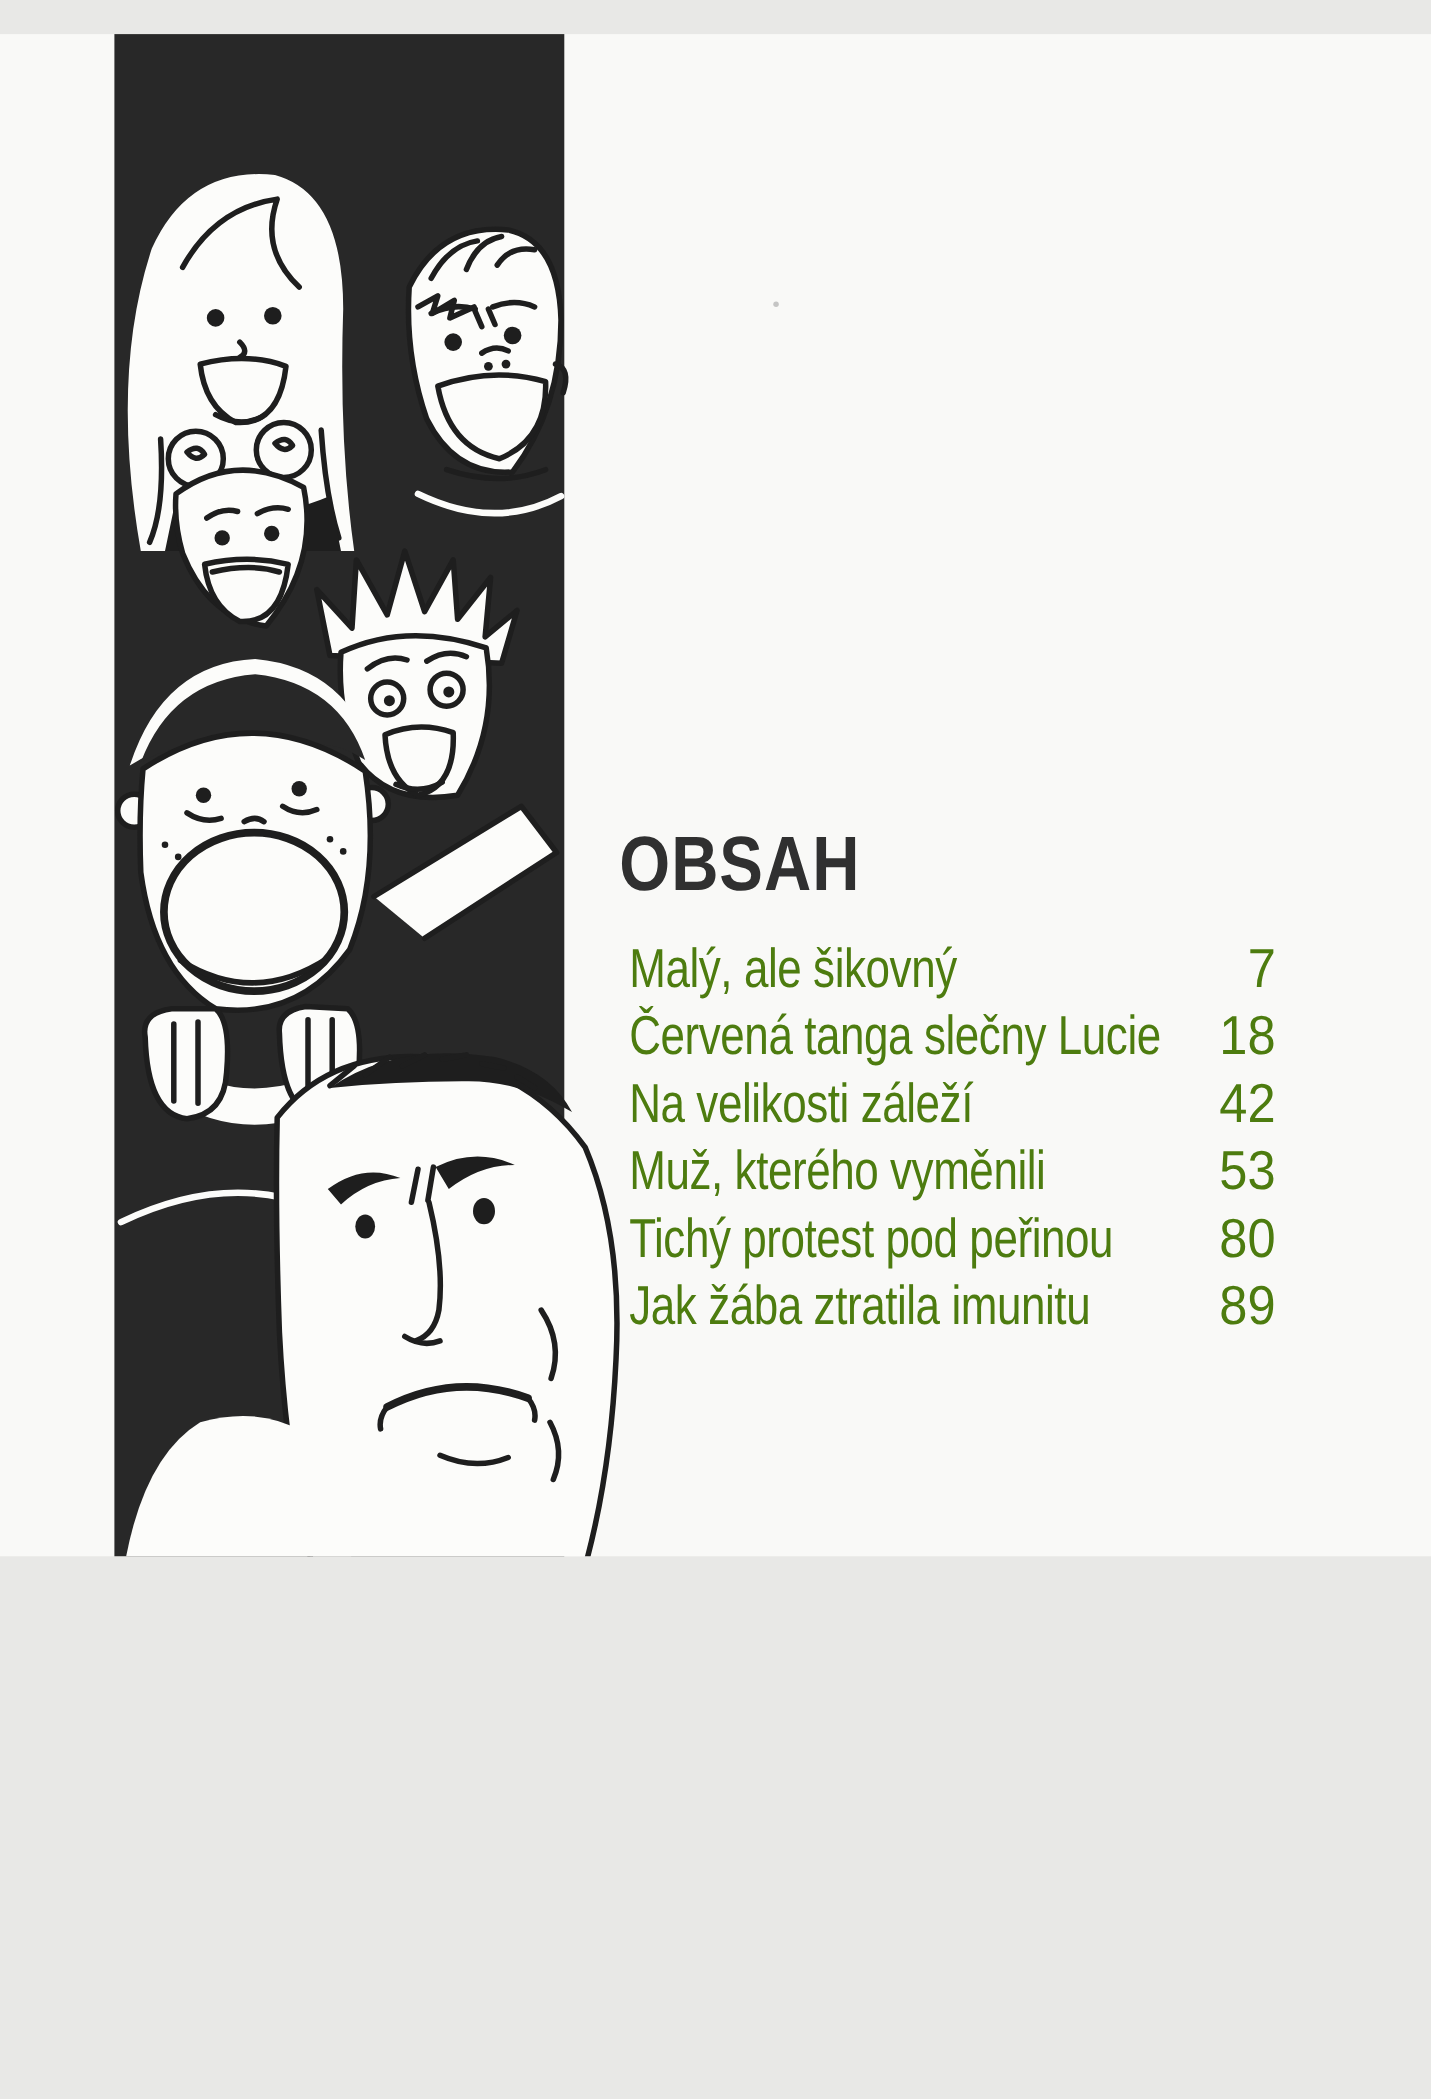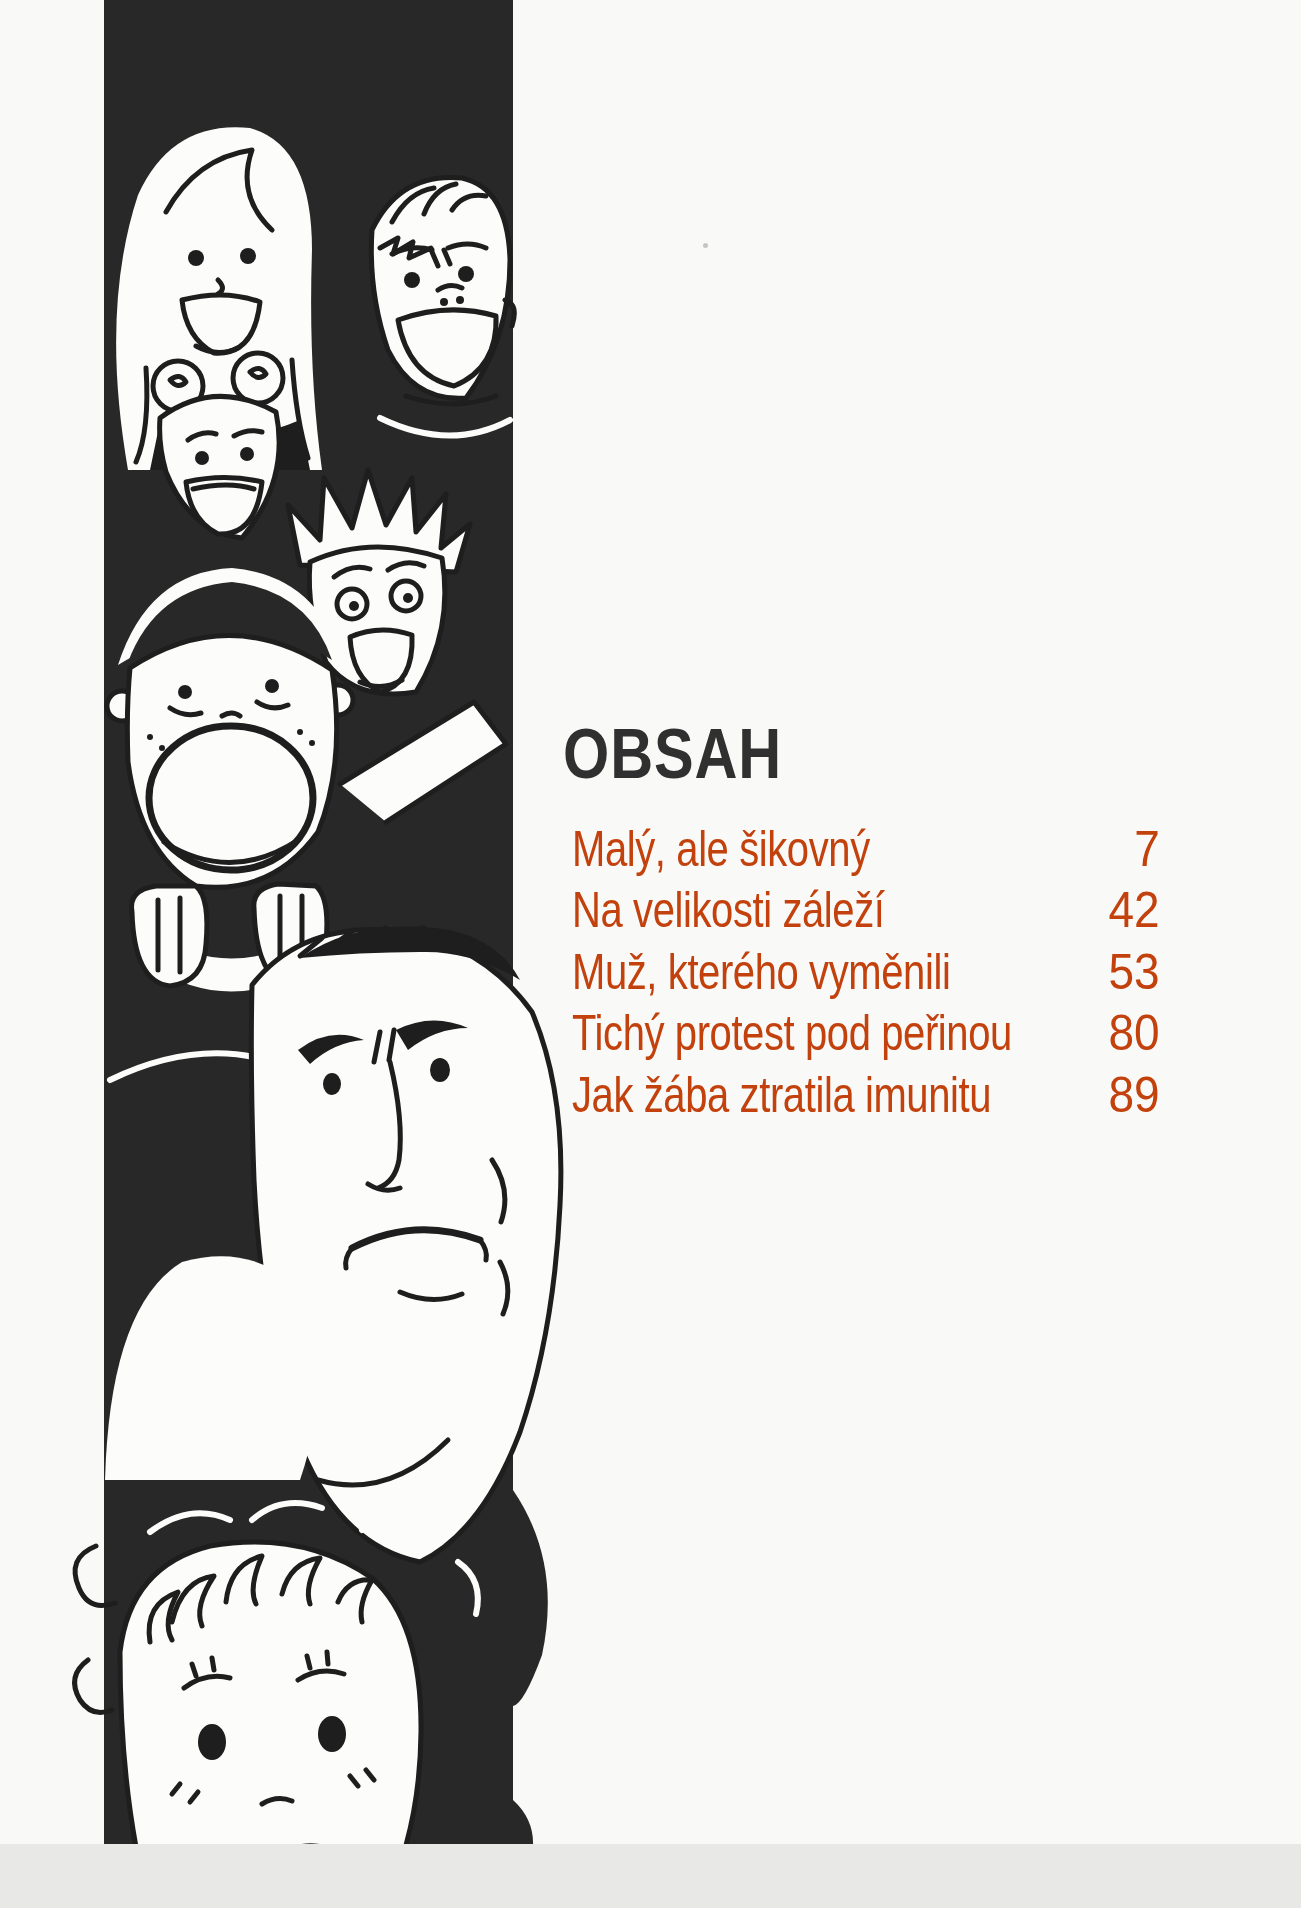--- a/index.html
+++ b/index.html
@@ -1,42 +1,43 @@
 <!DOCTYPE html>
 <html><head>
 <meta charset="utf-8">
 <style>
   html,body{margin:0;padding:0;background:#e8e8e6;}
   .page{
     position:relative;
-    width:1301px;height:1844px;
+    width:1301px;height:1384px;
     background:#f9f9f7;
     overflow:hidden;
     font-family:"Liberation Sans","DejaVu Sans",sans-serif;
+    margin-top:31px;
   }
   
   .illustration{position:absolute;left:0;top:0;}
   .sk{fill:#fcfcfa;stroke:#1e1e1e;stroke-width:5;stroke-linecap:round;stroke-linejoin:round;}
   .ink{fill:none;stroke:#1e1e1e;stroke-width:5;stroke-linecap:round;stroke-linejoin:round;}
   .ink7{fill:none;stroke:#1e1e1e;stroke-width:7;stroke-linecap:round;stroke-linejoin:round;}
   .blk{fill:#282828;stroke:none;}
   .fillink{fill:#1e1e1e;stroke:none;}
   .wht{fill:none;stroke:#fcfcfa;stroke-width:6;stroke-linecap:round;stroke-linejoin:round;}
   .whtf{fill:#fcfcfa;stroke:none;}
   
   .heading{
     position:absolute;left:563px;top:672px;
     font-size:70px;font-weight:700;color:#303030;
     letter-spacing:1px;line-height:1;
     transform:scaleX(.85);transform-origin:0 0;
     white-space:nowrap;
   }
   .toc-list{
     position:absolute;left:572px;top:820px;width:588px;
-    font-size:50px;color:#c2410c;
+    font-size:50px;color:#4d7c0f;
   }
   .toc-row{position:relative;height:61.4px;}
   .toc-row .title{
     position:absolute;left:0;top:0;white-space:nowrap;
     transform:scaleX(.80);transform-origin:0 0;
     letter-spacing:-0.5px;
   }
   .toc-row .num{position:absolute;right:0;top:0;transform:scaleX(.92);transform-origin:100% 0;}
   .dot{position:absolute;left:703px;top:243px;width:5px;height:5px;border-radius:50%;
        background:#9a9a9a;opacity:.55;}
@@ -185,20 +186,24 @@
   </svg>
 
   <h1 class="heading">OBSAH</h1>
 
   <div class="toc-list">
     <div class="toc-row">
       <span class="title">Malý, ale šikovný</span>
       <span class="num">7</span>
     </div>
     <div class="toc-row">
+      <span class="title">Červená tanga slečny Lucie</span>
+      <span class="num">18</span>
+    </div>
+    <div class="toc-row">
       <span class="title">Na velikosti záleží</span>
       <span class="num">42</span>
     </div>
     <div class="toc-row">
       <span class="title">Muž, kterého vyměnili</span>
       <span class="num">53</span>
     </div>
     <div class="toc-row">
       <span class="title">Tichý protest pod peřinou</span>
       <span class="num">80</span>

